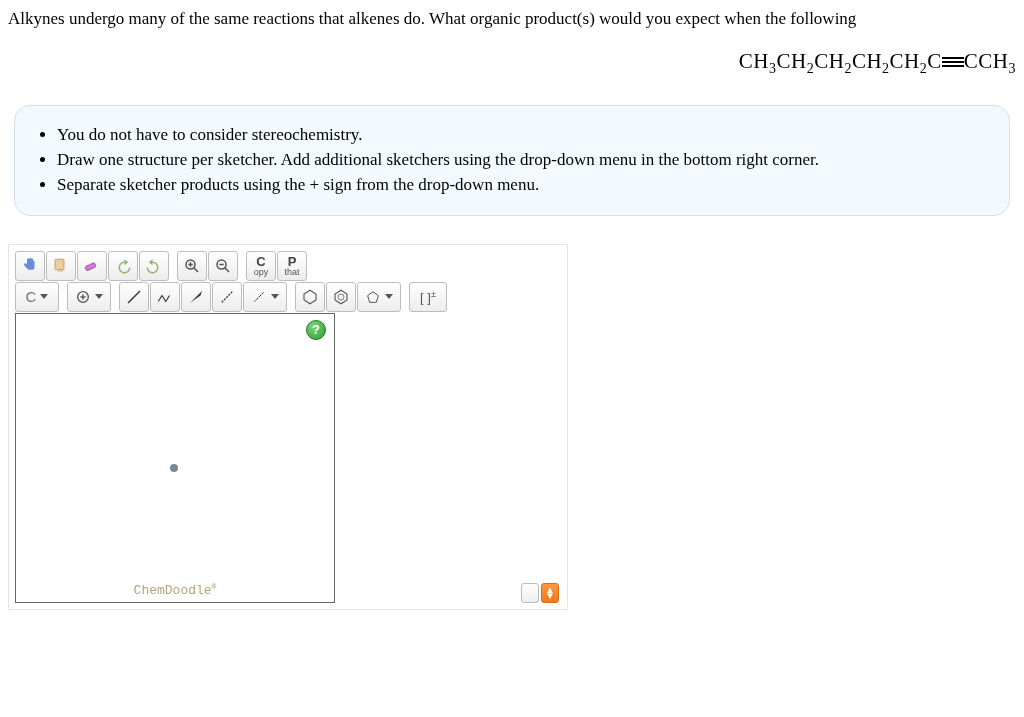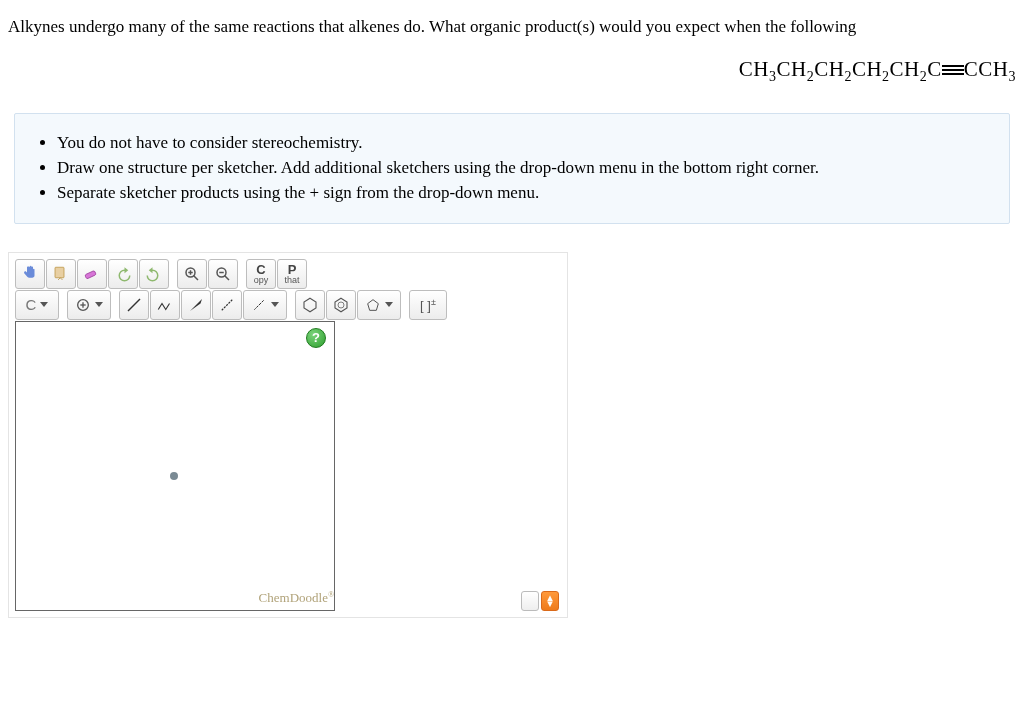--- a/index.html
+++ b/index.html
@@ -5,40 +5,40 @@
   * { box-sizing: border-box; }
   body {
     margin: 0;
     padding: 8px;
     font-family: "Times New Roman", Times, serif;
     font-size: 17px;
     color: #000;
     background: #fff;
     width: 1024px;
   }
-  .question p { margin: 8px 0 2px 0; line-height: 1.35; }
+  .question p { margin: 0 0 2px 0; line-height: 1.35; }
   .formula {
     margin: 18px 0 28px 110px;
     font-size: 21px;
     letter-spacing: 0.5px;
     text-align: right;
   }
   .formula sub { font-size: 14px; vertical-align: sub; }
   .triple { display:inline-block; position:relative; width:22px; height:12px; }
   .triple::before, .triple::after, .triple span {
     content:""; position:absolute; left:0; right:0; height:2px; background:#000;
   }
   .triple::before { top:1px; }
   .triple span   { top:5px; display:block; }
   .triple::after  { top:9px; }
 
   .hint-box {
     border: 1px solid #d2e1ef;
     background: #f4f9fd;
-    border-radius: 2px;
+    border-radius: 16px;
     padding: 16px 20px;
     margin: 0 6px 28px 6px;
   }
   .hint-box ul { margin: 0; padding-left: 22px; }
   .hint-box li { margin: 2px 0; line-height: 1.35; }
 
   .sketcher-wrap {
     border: 1px solid #e4e4e4;
     padding: 6px;
     width: 560px;
@@ -82,22 +82,22 @@
     position:absolute; top:6px; right:8px;
     width:20px;height:20px;border-radius:50%;
     background:radial-gradient(circle at 35% 30%, #7bd47b, #2e9e2e);
     color:#fff;font-weight:bold;font-family:Arial;
     font-size:13px;display:flex;align-items:center;justify-content:center;
     border:1px solid #1e7a1e;
     cursor:pointer;
   }
   .dot { position:absolute; left:154px; top:150px; width:8px;height:8px;border-radius:50%;background:#7a8a94; }
   .brand {
-    position:absolute; bottom:4px; left:0; right:0; text-align:right;
-    font-family:Liberation Serif, serif; font-size:13px; color:#b1a37a;
+    position:absolute; bottom:4px; left:0; right:0; text-align:center;
+    font-family:Liberation Mono, monospace; font-size:13px; color:#b1a37a;
   }
   .brand sup { font-size:8px; }
   .corner-ctrl {
     position:absolute; right:8px; bottom:6px; display:flex; gap:2px;
   }
   .corner-box {
     width:18px;height:20px;border:1px solid #bbb;border-radius:3px;
     background:linear-gradient(#fff,#eee);
     display:flex;align-items:center;justify-content:center;
   }

